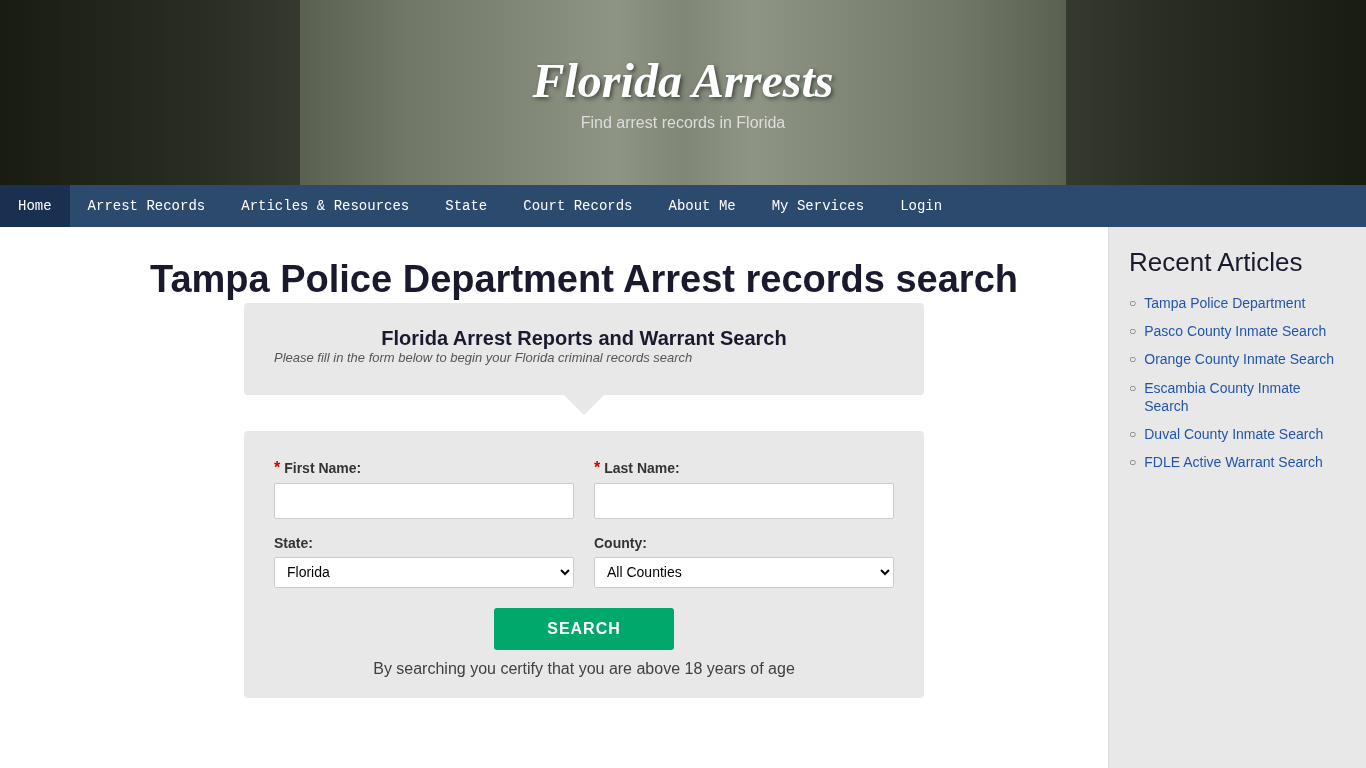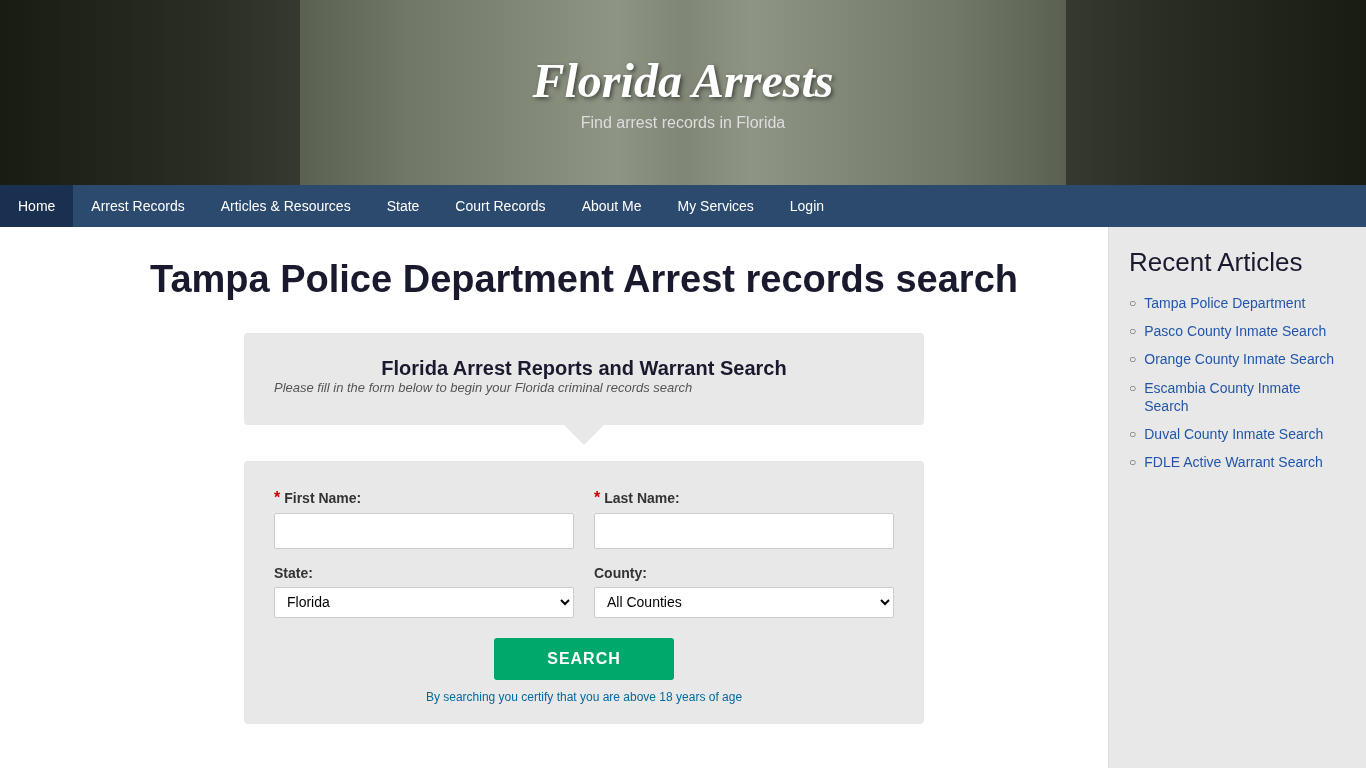--- a/index.html
+++ b/index.html
@@ -61,20 +61,21 @@
     .nav-item {
       color: #fff;
       font-size: 14px;
       font-weight: 500;
       padding: 0 18px;
       display: flex;
       align-items: center;
       cursor: pointer;
       text-decoration: none;
       white-space: nowrap;
+      font-family: Liberation Mono, monospace;
     }
     .nav-item.active { background: #1a3050; }
 
     
     .main-container {
       display: flex;
       background: #fff;
       min-height: 541px;
     }
 
@@ -83,21 +84,20 @@
       flex: 1;
       padding: 30px 40px 30px 100px;
       background: #fff;
     }
 
     .page-title {
       font-size: 38px;
       font-weight: bold;
       color: #1a1a2e;
       text-align: center;
-      margin-bottom: 30px;
       line-height: 1.2;
     }
 
     
     .search-card {
       background: #e8e8e8;
       border-radius: 4px;
       padding: 24px 30px 10px;
       margin-bottom: 0;
       max-width: 680px;
@@ -186,22 +186,22 @@
       font-weight: bold;
       letter-spacing: 1px;
       text-align: center;
       padding: 12px;
       border: none;
       border-radius: 3px;
       cursor: pointer;
     }
 
     .form-disclaimer {
-      font-size: 12px;
-      color: #0369a1;
+      font-size: 16px;
+      color: #404040;
       text-align: center;
       margin-top: 8px;
     }
 
     
     .sidebar {
       width: 258px;
       background: #e8e8e8;
       padding: 20px 20px 20px 20px;
       border-left: 1px solid #ddd;

